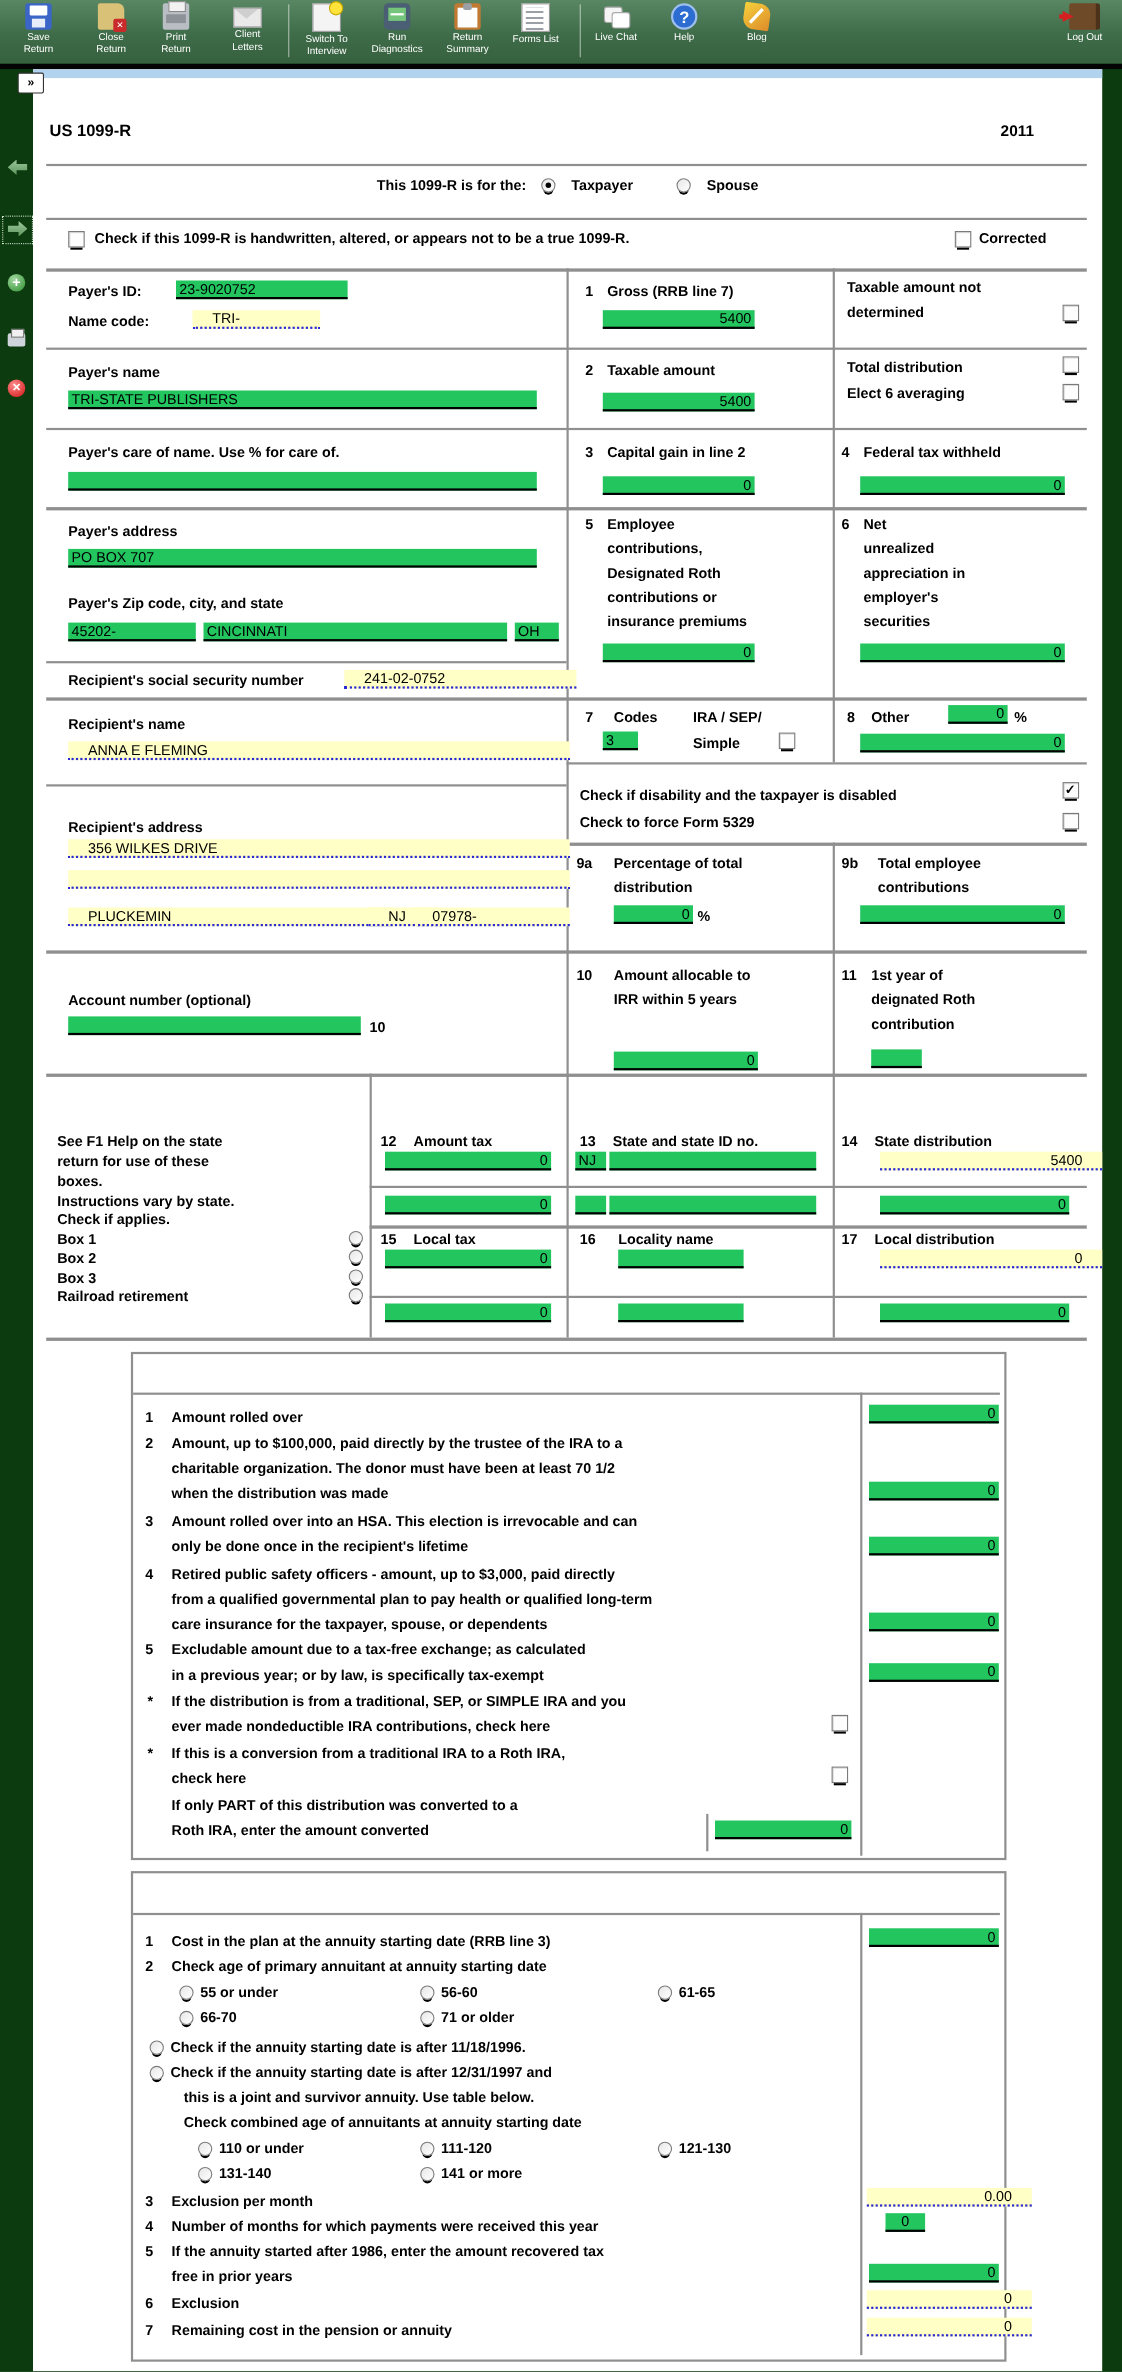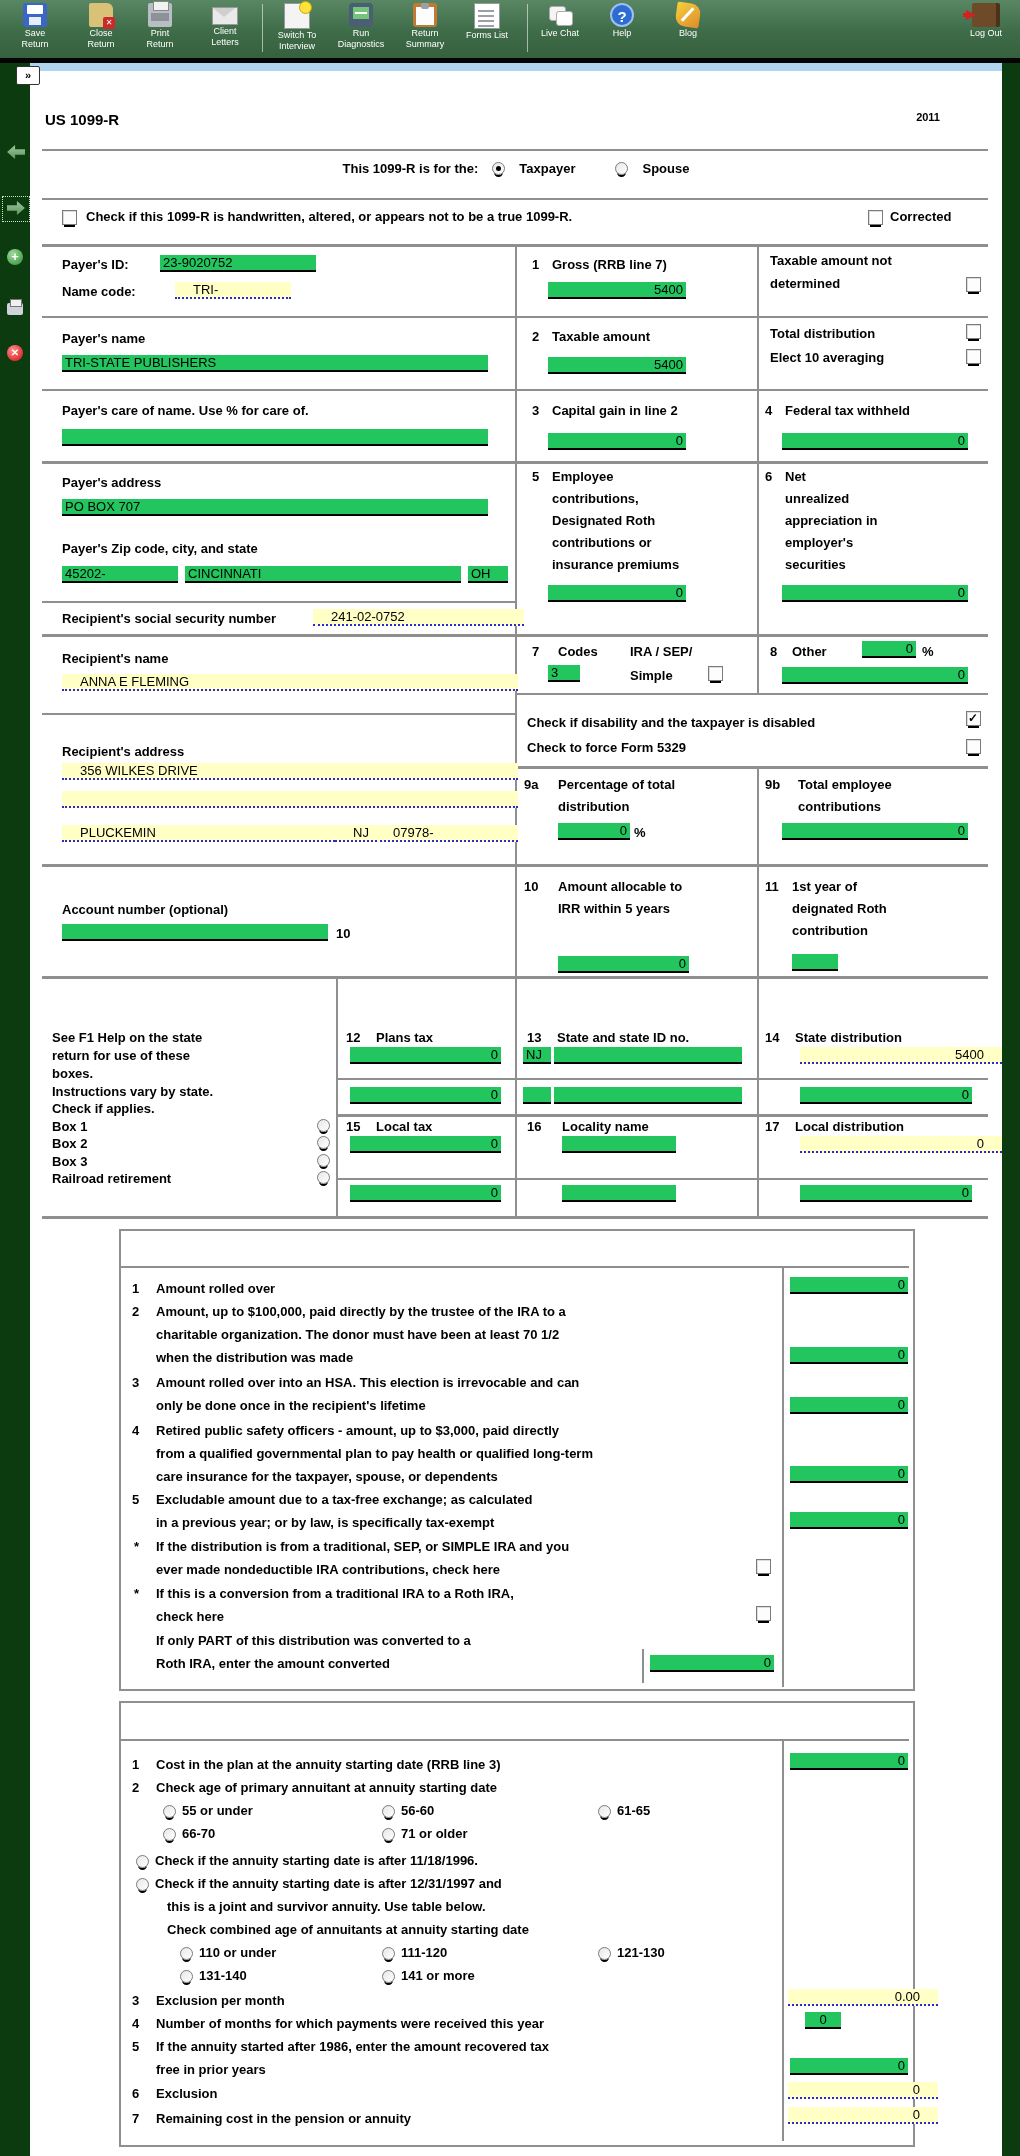--- a/index.html
+++ b/index.html
@@ -146,21 +146,21 @@
     <div class="sicon sprint" style="top:240px;"></div>
     <div class="sicon circ delc" style="top:282px;">✕</div>
   </div>
   <div class="rightedge"></div>
   <div class="expand">»</div>
 
   <div class="panel">
     <div class="bluestrip"></div>
 
     <div class="lbl" style="left:15px;top:48px;font-size:15px;">US 1099-R</div>
-    <div class="lbl" style="left:835px;top:48px;width:75px;text-align:right;font-size:11px;">2011</div>
+    <div class="lbl" style="left:835px;top:48px;width:75px;text-align:right;font-size:14px;">2011</div>
     <div class="hl" style="left:12px;top:86px;width:946px;"></div>
 
     <div class="ownerrow">
       <span>This 1099-R is for the:</span>
       <span class="rb on"></span>
       <span>Taxpayer</span>
       <span class="rb" style="margin-left:26px;"></span>
       <span>Spouse</span>
     </div>
     <div class="hl" style="left:12px;top:135px;width:946px;"></div>
@@ -201,21 +201,21 @@
     <div class="lbl" style="left:740px;top:213px;">determined</div>
     <span class="cb" style="left:936px;top:214px;"></span>
 
     <div class="lbl" style="left:32px;top:268px;">Payer's name</div>
     <div class="gf" style="left:32px;top:292px;width:420px;">TRI-STATE PUBLISHERS</div>
     <div class="lbl" style="left:502px;top:266px;">2</div>
     <div class="lbl" style="left:522px;top:266px;">Taxable amount</div>
     <div class="gf rt" style="left:518px;top:294px;width:132px;">5400</div>
     <div class="lbl" style="left:740px;top:263px;">Total distribution</div>
     <span class="cb" style="left:936px;top:261px;"></span>
-    <div class="lbl" style="left:740px;top:287px;">Elect 10 averaging</div>
+    <div class="lbl" style="left:740px;top:287px;">Elect 6 averaging</div>
     <span class="cb" style="left:936px;top:286px;"></span>
 
     <div class="lbl" style="left:32px;top:340px;">Payer's care of name.  Use % for care of.</div>
     <div class="gf" style="left:32px;top:366px;width:420px;"></div>
     <div class="lbl" style="left:502px;top:340px;">3</div>
     <div class="lbl" style="left:522px;top:340px;">Capital gain in line 2</div>
     <div class="gf rt" style="left:518px;top:370px;width:132px;">0</div>
     <div class="lbl" style="left:735px;top:340px;">4</div>
     <div class="lbl" style="left:755px;top:340px;">Federal tax withheld</div>
     <div class="gf rt" style="left:752px;top:370px;width:180px;">0</div>
@@ -300,21 +300,21 @@
     <div class="lbl" style="left:22px;top:1056px;">Box 1</div>
     <span class="rb" style="left:287px;top:1056px;"></span>
     <div class="lbl" style="left:22px;top:1073px;">Box 2</div>
     <span class="rb" style="left:287px;top:1073px;"></span>
     <div class="lbl" style="left:22px;top:1091px;">Box 3</div>
     <span class="rb" style="left:287px;top:1091px;"></span>
     <div class="lbl" style="left:22px;top:1108px;">Railroad retirement</div>
     <span class="rb" style="left:287px;top:1108px;"></span>
 
     <div class="lbl" style="left:316px;top:967px;">12</div>
-    <div class="lbl" style="left:346px;top:967px;">Plans tax</div>
+    <div class="lbl" style="left:346px;top:967px;">Amount tax</div>
     <div class="gf rt" style="left:320px;top:984px;width:145px;">0</div>
     <div class="gf rt" style="left:320px;top:1024px;width:145px;">0</div>
     <div class="lbl" style="left:497px;top:967px;">13</div>
     <div class="lbl" style="left:527px;top:967px;">State and state ID no.</div>
     <div class="gf" style="left:493px;top:984px;width:22px;">NJ</div>
     <div class="gf" style="left:524px;top:984px;width:182px;"></div>
     <div class="gf" style="left:493px;top:1024px;width:22px;"></div>
     <div class="gf" style="left:524px;top:1024px;width:182px;"></div>
     <div class="lbl" style="left:735px;top:967px;">14</div>
     <div class="lbl" style="left:765px;top:967px;">State distribution</div>

